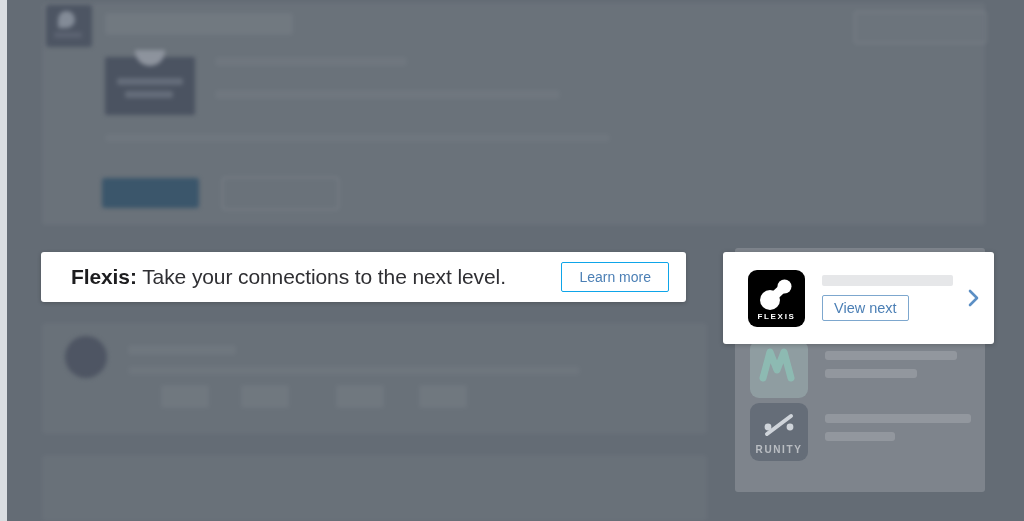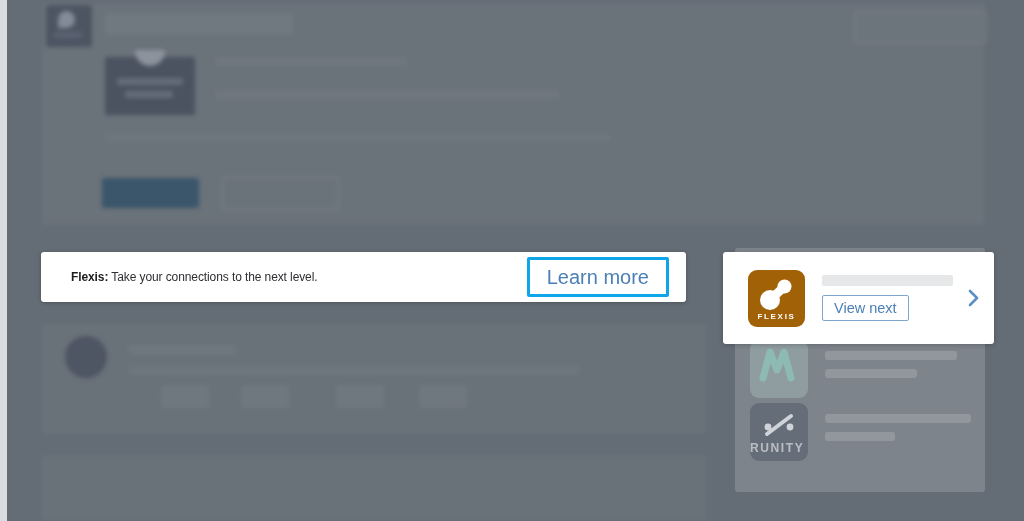--- a/index.html
+++ b/index.html
@@ -269,22 +269,22 @@
     background: rgba(186, 222, 214, 0.28);
   }
   .rail-logo.runity {
     background: #656d78;
   }
   .rail-logo .wordmark {
     position: absolute;
     left: 0;
     right: 0;
     bottom: 6px;
-    text-align: left;
-    font-size: 12px;
+    text-align: center;
+    font-size: 10px;
     letter-spacing: 1.6px;
     color: rgba(255, 255, 255, 0.55);
     font-weight: 700;
   }
   .rail-text {
     margin-left: 17px;
   }
   .rail-text .ln {
     background: rgba(255, 255, 255, 0.16);
     border-radius: 3px;
@@ -305,37 +305,37 @@
     height: 50px;
     background: #ffffff;
     border-radius: 3px;
     box-shadow: 0 1px 4px rgba(0, 0, 0, 0.22);
     display: flex;
     align-items: center;
     padding: 0 17px 0 30px;
     box-sizing: border-box;
   }
   .banner-text {
-    font-size: 12px;
+    font-size: 21px;
     color: #2f2f33;
     white-space: nowrap;
     letter-spacing: -0.1px;
   }
   .banner-text .brand {
     font-weight: 700;
     color: #1d1d1f;
   }
   .banner-spacer { flex: 1 1 auto; }
 
   .btn-outline {
     font-family: "Liberation Sans", sans-serif;
-    font-size: 20px;
+    font-size: 14px;
     color: #4b7fb5;
     background: #ffffff;
-    border: 3px solid #0ea5e9;
+    border: 1px solid #0ea5e9;
     border-radius: 2px;
     padding: 7px 17px;
     cursor: pointer;
     white-space: nowrap;
     line-height: 1;
   }
 
   
   .spot-card {
     position: absolute;
@@ -348,21 +348,21 @@
     box-shadow: 0 1px 5px rgba(0, 0, 0, 0.22);
     display: flex;
     align-items: center;
     padding: 0 10px 0 25px;
     box-sizing: border-box;
   }
 
   .flexis-logo {
     width: 57px;
     height: 57px;
-    background: #a16207;
+    background: #000000;
     border-radius: 9px;
     position: relative;
     flex: 0 0 auto;
   }
   .flexis-logo .wordmark {
     position: absolute;
     left: 0;
     right: 0;
     bottom: 6px;
     text-align: center;

